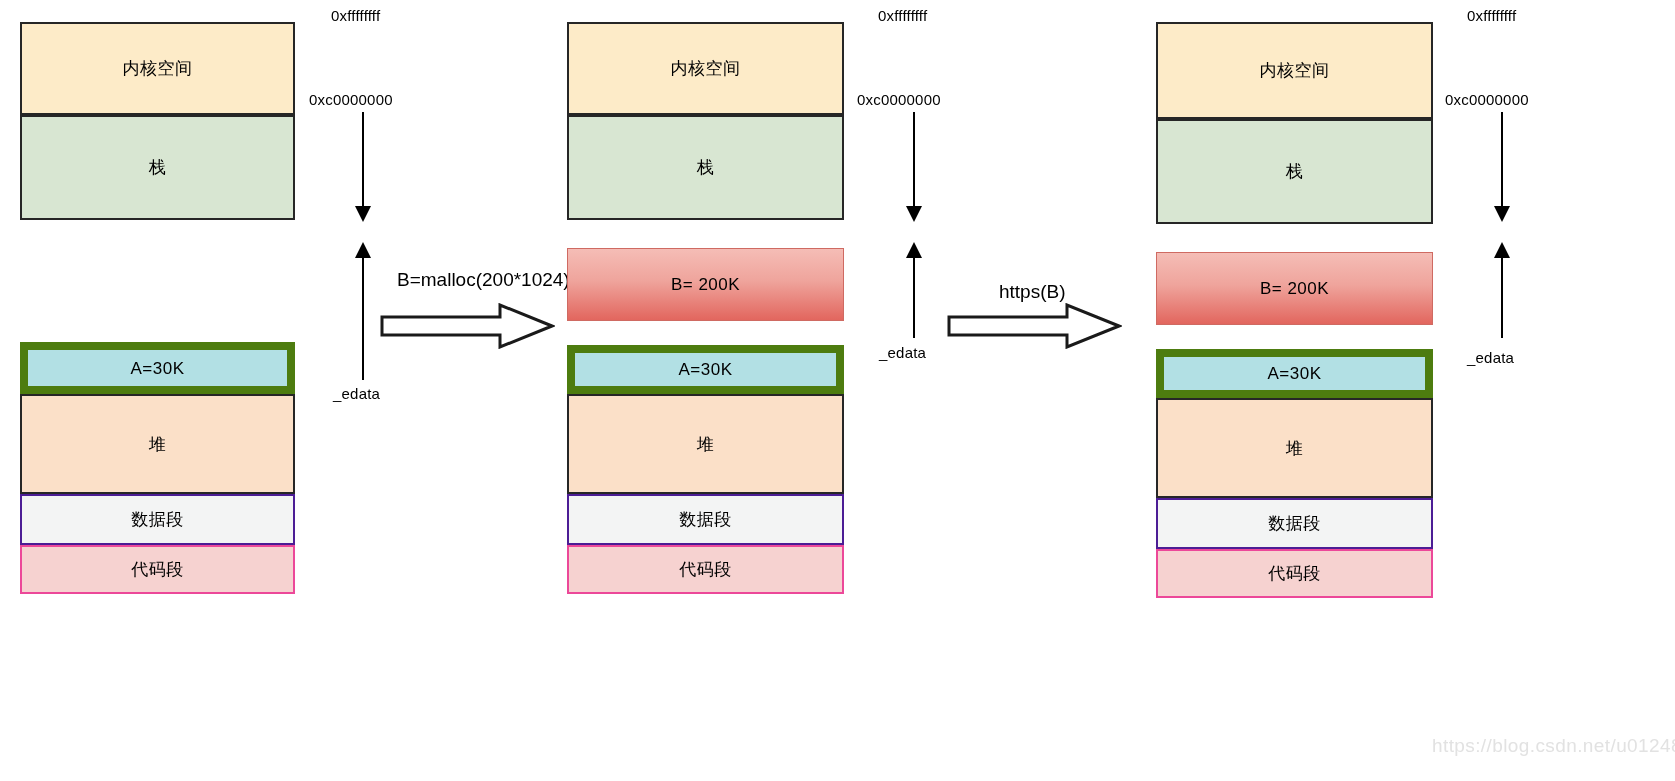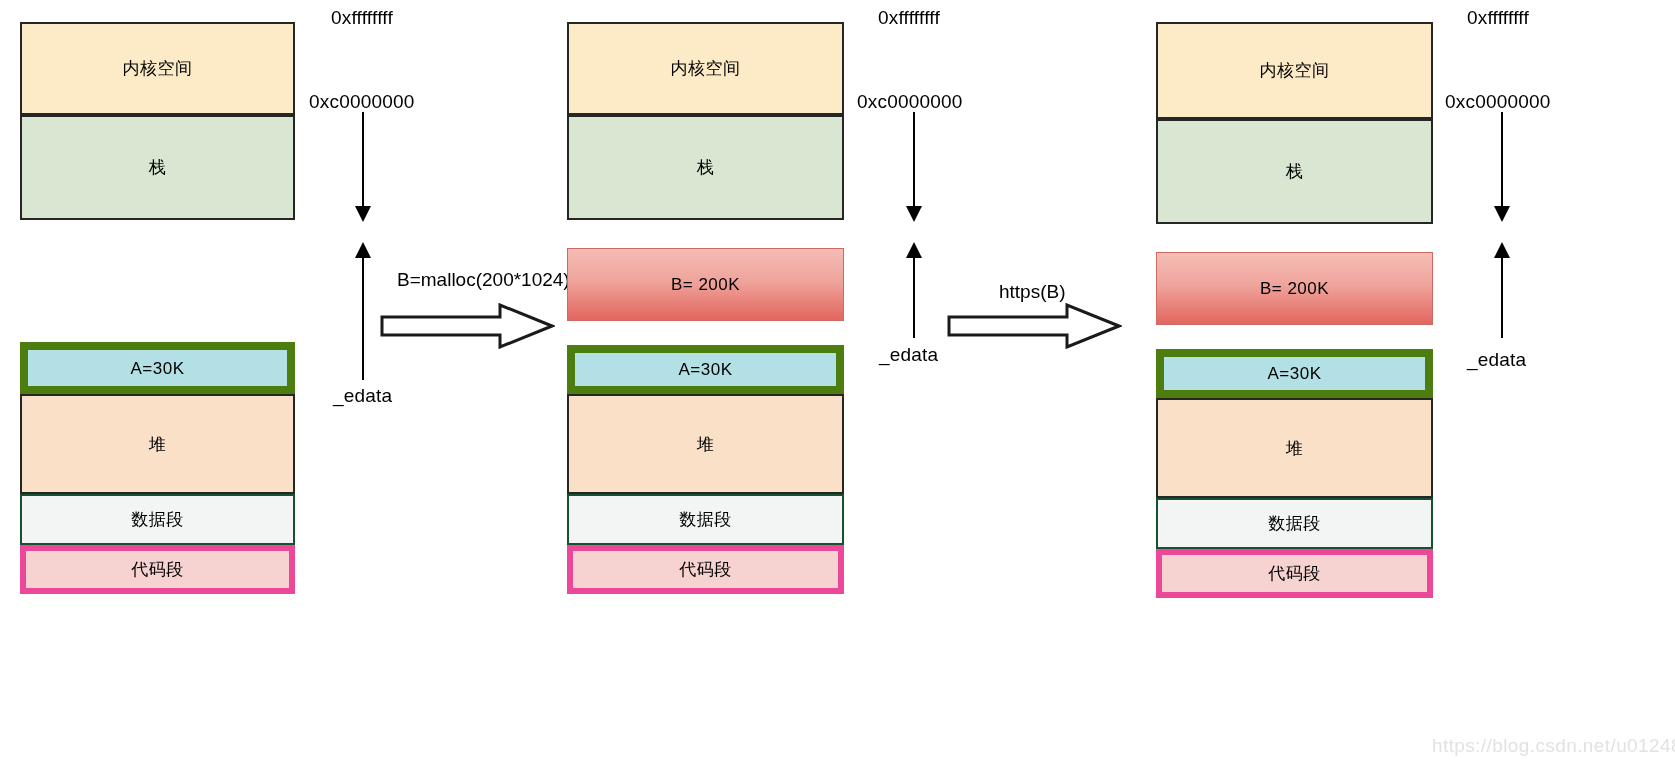--- a/index.html
+++ b/index.html
@@ -59,35 +59,35 @@
     background: linear-gradient(to bottom, #f5bdb6 0%, #efa49c 45%, #e2665e 100%);
     border: 1px solid #cf6a62;
     justify-content: center;
   }
   .seg-heap {
     background: #fbe0c8;
     border: 2px solid #262626;
   }
   .seg-data {
     background: #f3f4f4;
-    border: 2px solid #14532d;
+    border: 2px solid #4c1d95;
   }
   .seg-code {
     background: #f6d2d0;
-    border: 6px solid #ec4899;
+    border: 2px solid #ec4899;
   }
   .seg-gap {
     background: #ffffff;
     border: none;
   }
 
   
   .addr-label {
     position: absolute;
-    font-size: 19px;
+    font-size: 15px;
     line-height: 1;
     white-space: nowrap;
     letter-spacing: 0.2px;
   }
 
   
   .vline {
     position: absolute;
     width: 2px;
     background: #000000;

